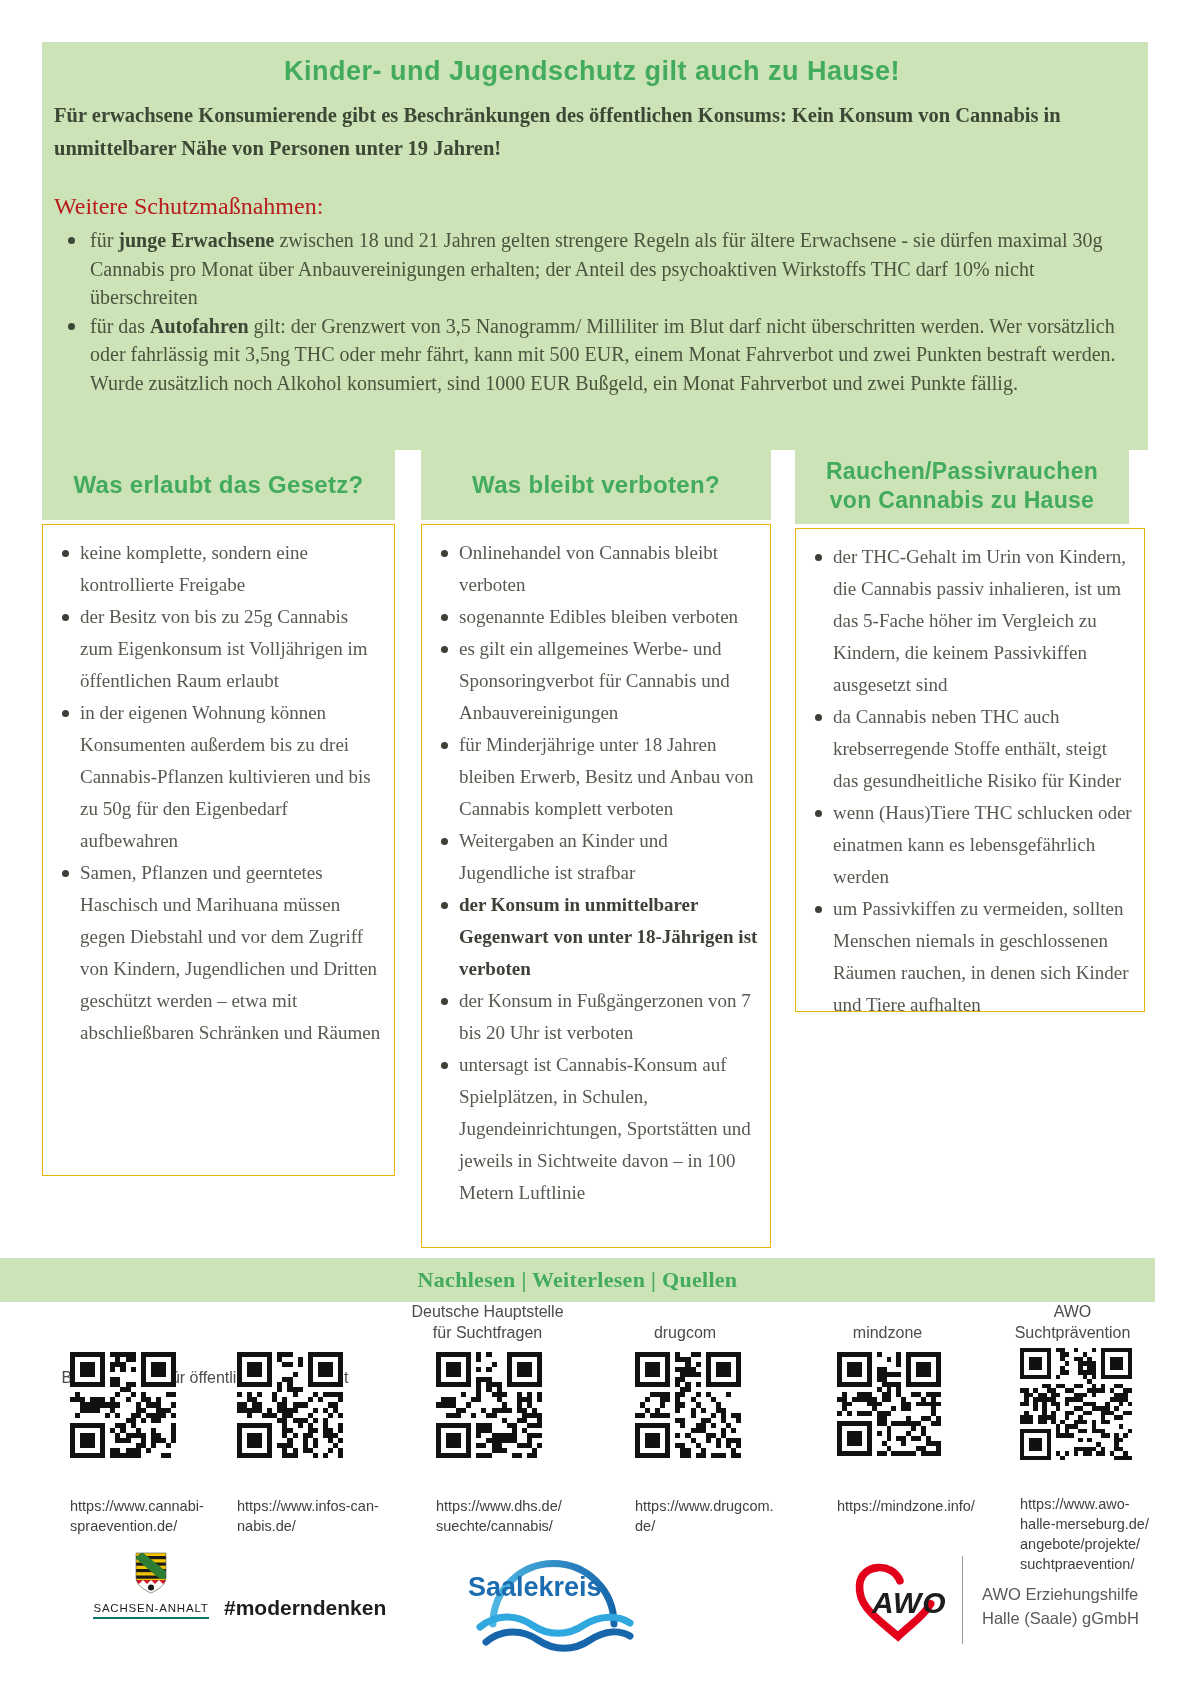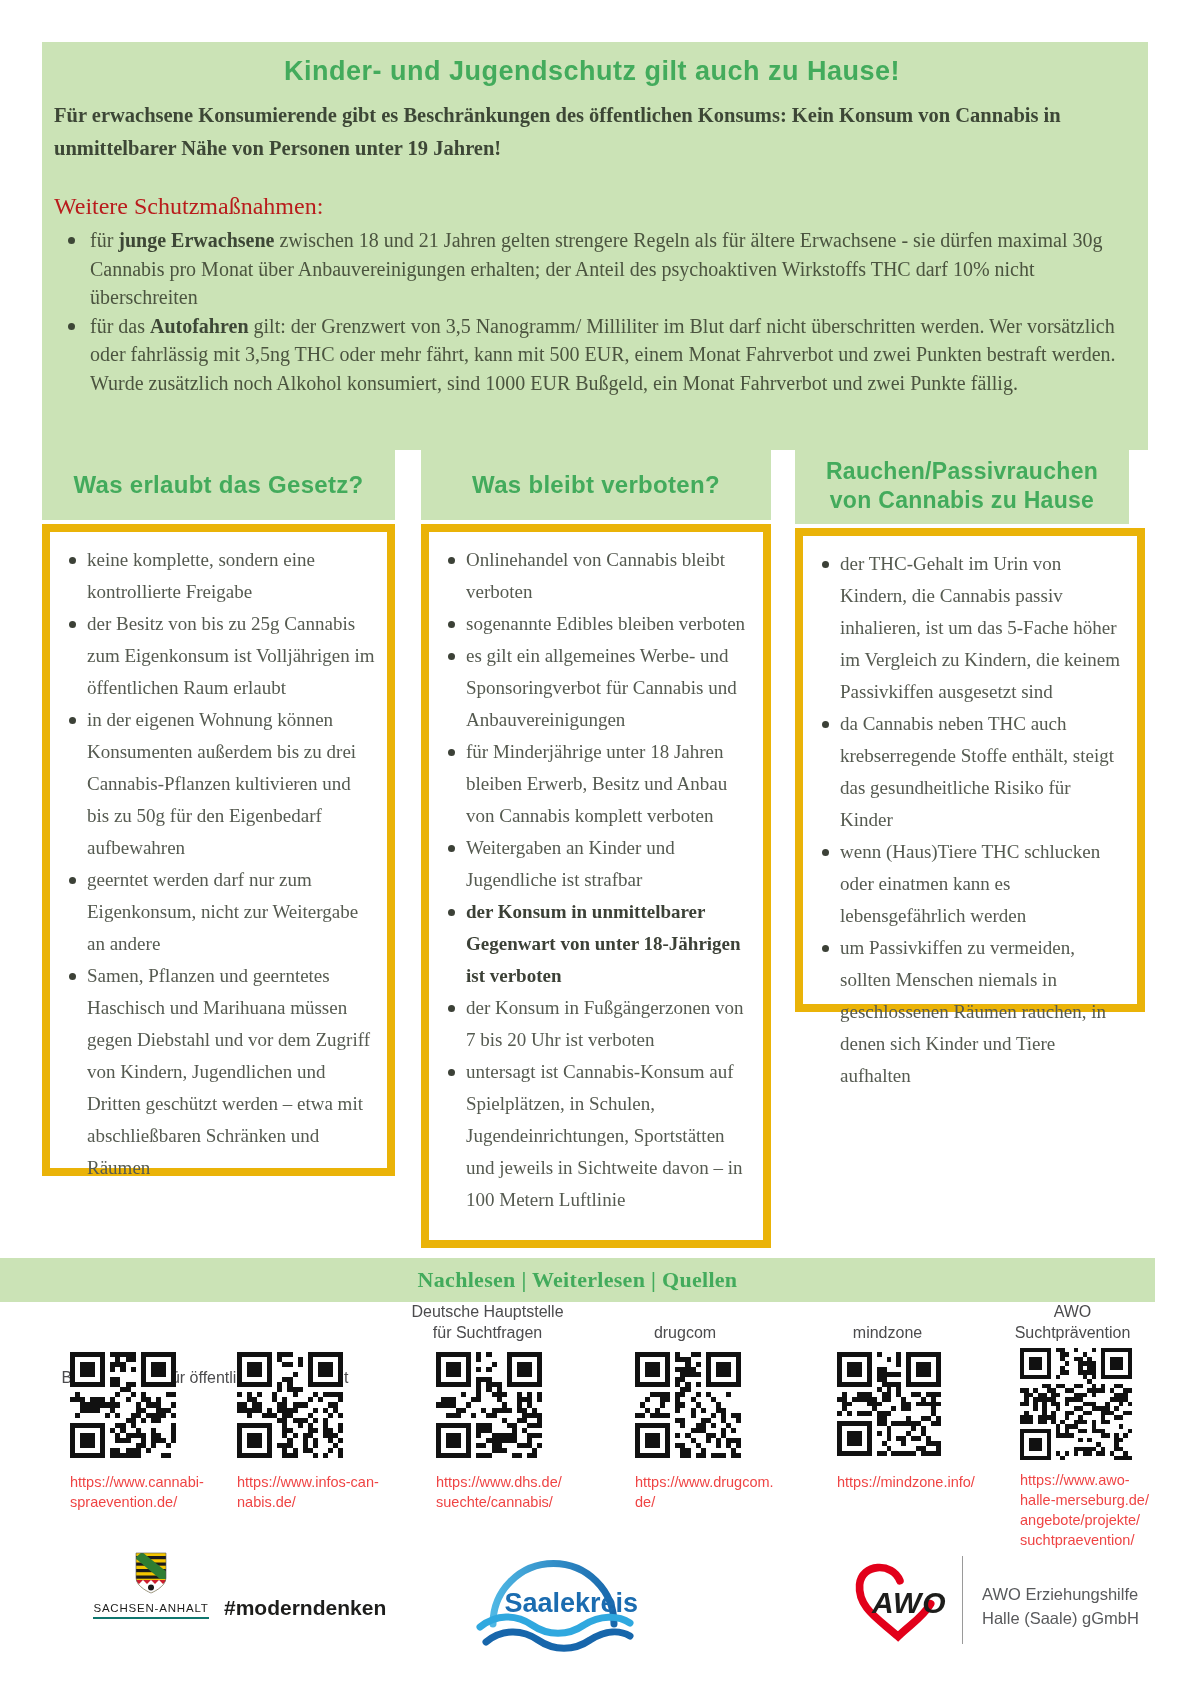--- a/index.html
+++ b/index.html
@@ -39,21 +39,21 @@
   }
   .tb-list .bold { font-weight:bold; color:#3d4736; }
   
   .col-hdr {
     position:absolute; background:#cbe3b6; color:#43ab5c;
     display:flex; align-items:center; justify-content:center; text-align:center;
     font-weight:bold; font-size:24px; line-height:1.25; letter-spacing:0.3px;
     white-space:pre-line; font-family:"Liberation Sans", sans-serif;
   }
   .col-box {
-    position:absolute; background:#ffffff; border:8px solid #eab308;
+    position:absolute; background:#ffffff; border:1px solid #eab308;
     padding:12px 10px 10px 10px;
   }
   .col-list { list-style:none; }
   .col-list li {
     position:relative; padding-left:27px;
     font-family:"Liberation Serif", serif; color:#555a50;
     font-size:19px; line-height:32px;
   }
   .col-list li::before {
     content:""; position:absolute; left:9px; top:13px;
@@ -69,40 +69,40 @@
     color:#43ab5c; font-weight:bold; font-size:22px;
     font-family:"Liberation Serif", serif; letter-spacing:0.3px;
   }
   .qr-label {
     position:absolute; text-align:center; white-space:pre-line;
     color:#4b4b4d; font-size:16px; line-height:21px;
     font-family:"Liberation Sans", sans-serif;
   }
   .qr { position:absolute; background:#fff; }
   .qr-url {
-    position:absolute; white-space:pre-line; color:#ef4444;
+    position:absolute; white-space:pre-line; color:#404040;
     font-size:14.5px; line-height:20px;
     font-family:"Liberation Sans", sans-serif;
+    margin-top:24px;
   }
   
   .sa-block { position:absolute; left:92px; top:1552px; width:118px; text-align:center; }
   .sa-label {
     margin-top:4px; font-size:11.5px; letter-spacing:0.8px; color:#1d1d1b;
     border-bottom:2px solid #0f766e; padding-bottom:3px; display:inline-block;
   }
   .hashtag {
     position:absolute; left:224px; top:1596px;
     font-weight:bold; font-size:21px; color:#1d1d1b;
   }
   .saale { position:absolute; left:468px; top:1524px; width:170px; height:135px; }
   .saale-text {
-    position:absolute; left:0; right:0; top:48px; text-align:right;
+    position:absolute; left:0; right:0; top:48px; text-align:left;
     font-weight:bold; font-size:27px; color:#1b6cb0;
     font-family:"Liberation Sans", sans-serif;
-    margin-top:16px;
   }
   .awo-heart { position:absolute; left:850px; top:1552px; width:96px; height:96px; }
   .awo-text {
     position:absolute; left:872px; top:1586px;
     font-weight:bold; font-style:italic; font-size:30px; color:#1d1d1b;
     letter-spacing:1px;
   }
   .awo-divider { position:absolute; left:962px; top:1556px; width:1px; height:88px; background:#9a9a9a; }
   .awo-org {
     position:absolute; left:982px; top:1582px;
@@ -123,21 +123,20 @@
       <li><span>für das </span><span class="bold">Autofahren</span><span> gilt: der Grenzwert von 3,5 Nanogramm/ Milliliter im Blut darf nicht überschritten werden. Wer vorsätzlich oder fahrlässig mit 3,5ng THC oder mehr fährt, kann mit 500 EUR, einem Monat Fahrverbot und zwei Punkten bestraft werden. Wurde zusätzlich noch Alkohol konsumiert, sind 1000 EUR Bußgeld, ein Monat Fahrverbot und zwei Punkte fällig.</span></li>
     </ul>
   </section>
 
   <div class="col-hdr" style="left:42px; top:450px; width:353px; height:70px;">Was erlaubt das Gesetz?</div>
   <div class="col-box" style="left:42px; top:524px; width:353px; height:652px;">
     <ul class="col-list">
       <li>keine komplette, sondern eine kontrollierte Freigabe</li>
       <li>der Besitz von bis zu 25g Cannabis zum Eigenkonsum ist Volljährigen im öffentlichen Raum erlaubt</li>
       <li>in der eigenen Wohnung können Konsumenten außerdem bis zu drei Cannabis-Pflanzen kultivieren und bis zu 50g für den Eigenbedarf aufbewahren</li>
-      <li>geerntet werden darf nur zum Eigenkonsum, nicht zur Weitergabe an andere</li>
       <li>Samen, Pflanzen und geerntetes Haschisch und Marihuana müssen gegen Diebstahl und vor dem Zugriff von Kindern, Jugendlichen und Dritten geschützt werden – etwa mit abschließbaren Schränken und Räumen</li>
     </ul>
   </div>
 
   <div class="col-hdr" style="left:421px; top:450px; width:350px; height:70px;">Was bleibt verboten?</div>
   <div class="col-box" style="left:421px; top:524px; width:350px; height:724px;">
     <ul class="col-list">
       <li>Onlinehandel von Cannabis bleibt verboten</li>
       <li>sogenannte Edibles bleiben verboten</li>
       <li>es gilt ein allgemeines Werbe- und Sponsoringverbot für Cannabis und Anbauvereinigungen</li>

